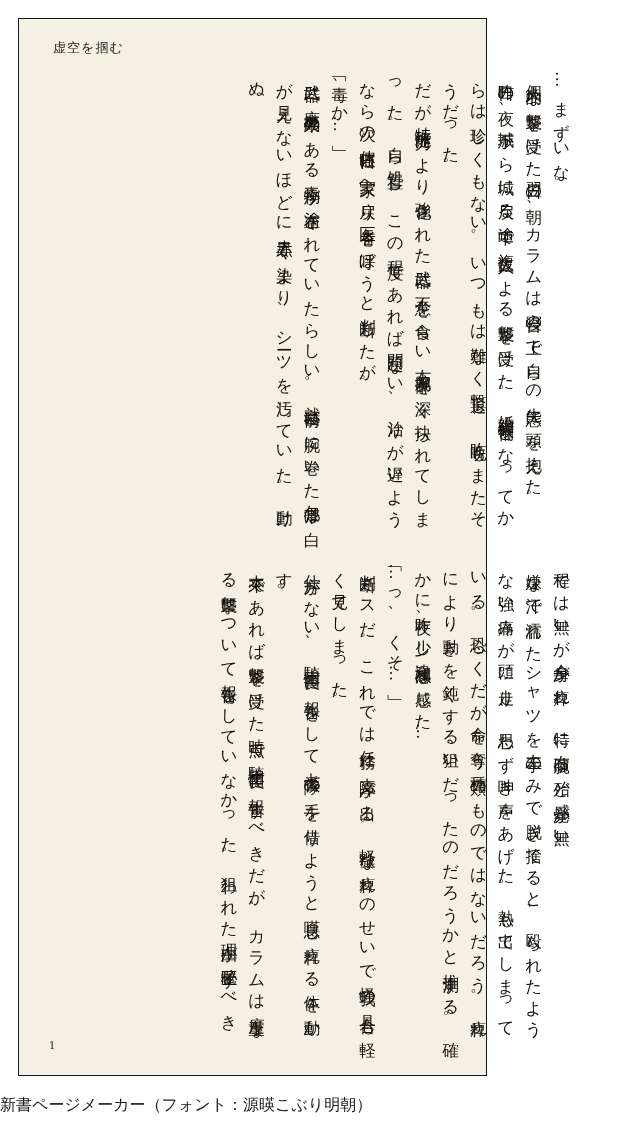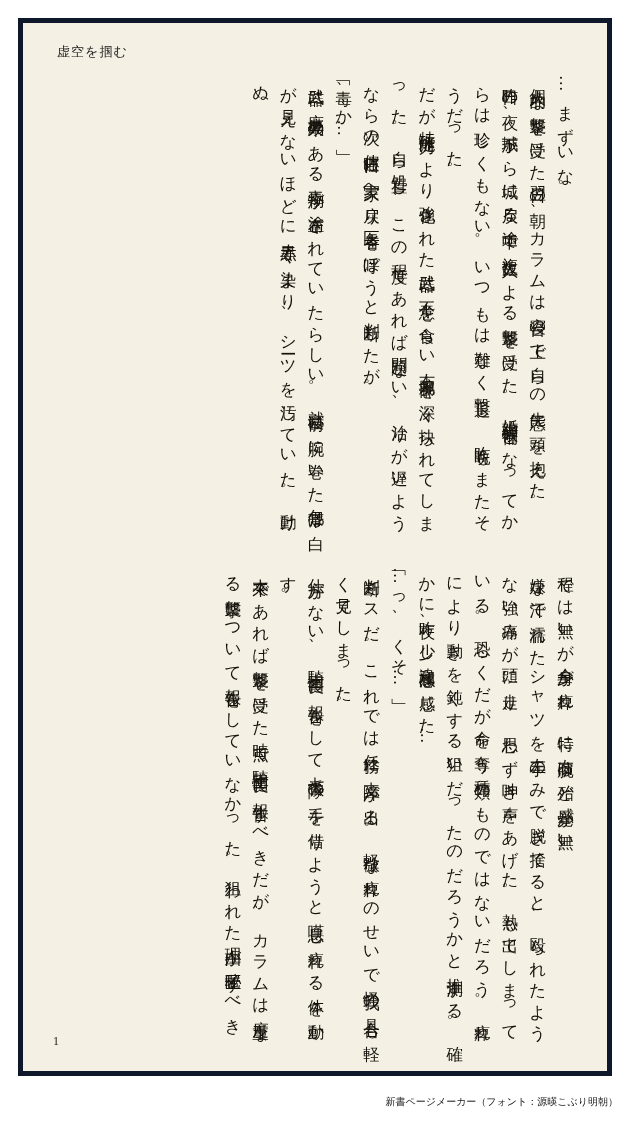--- a/index.html
+++ b/index.html
@@ -13,24 +13,24 @@
     font-family: "Liberation Serif", "DejaVu Serif", serif;
     color: #1a1a1a;
     position: relative;
     overflow: hidden;
   }
 
   .page {
     position: absolute;
     left: 18px;
     top: 18px;
-    width: 594px;
+    width: 469px;
     height: 1058px;
     background: #f4f1e4;
-    border: 5px solid #0f172a;
+    border: 1px solid #0f172a;
     box-sizing: border-box;
   }
 
   .page-title {
     position: absolute;
     top: 20px;
     left: 34px;
     font-size: 13px;
     letter-spacing: 0.08em;
     color: #222;
@@ -79,22 +79,22 @@
     font-size: 12px;
     color: #222;
     font-family: "Liberation Serif", "DejaVu Serif", serif;
   }
 
   .footer-credit {
     position: absolute;
     left: 0;
     top: 1095px;
     width: 618px;
-    text-align: right;
-    font-size: 10px;
+    text-align: left;
+    font-size: 16px;
     color: #1a1a1a;
     font-family: Liberation Mono, monospace;
   }
 </style>
 </head>
 <body>
 
 <div class="page">
 
   <div class="page-title">虚空を掴む</div>

